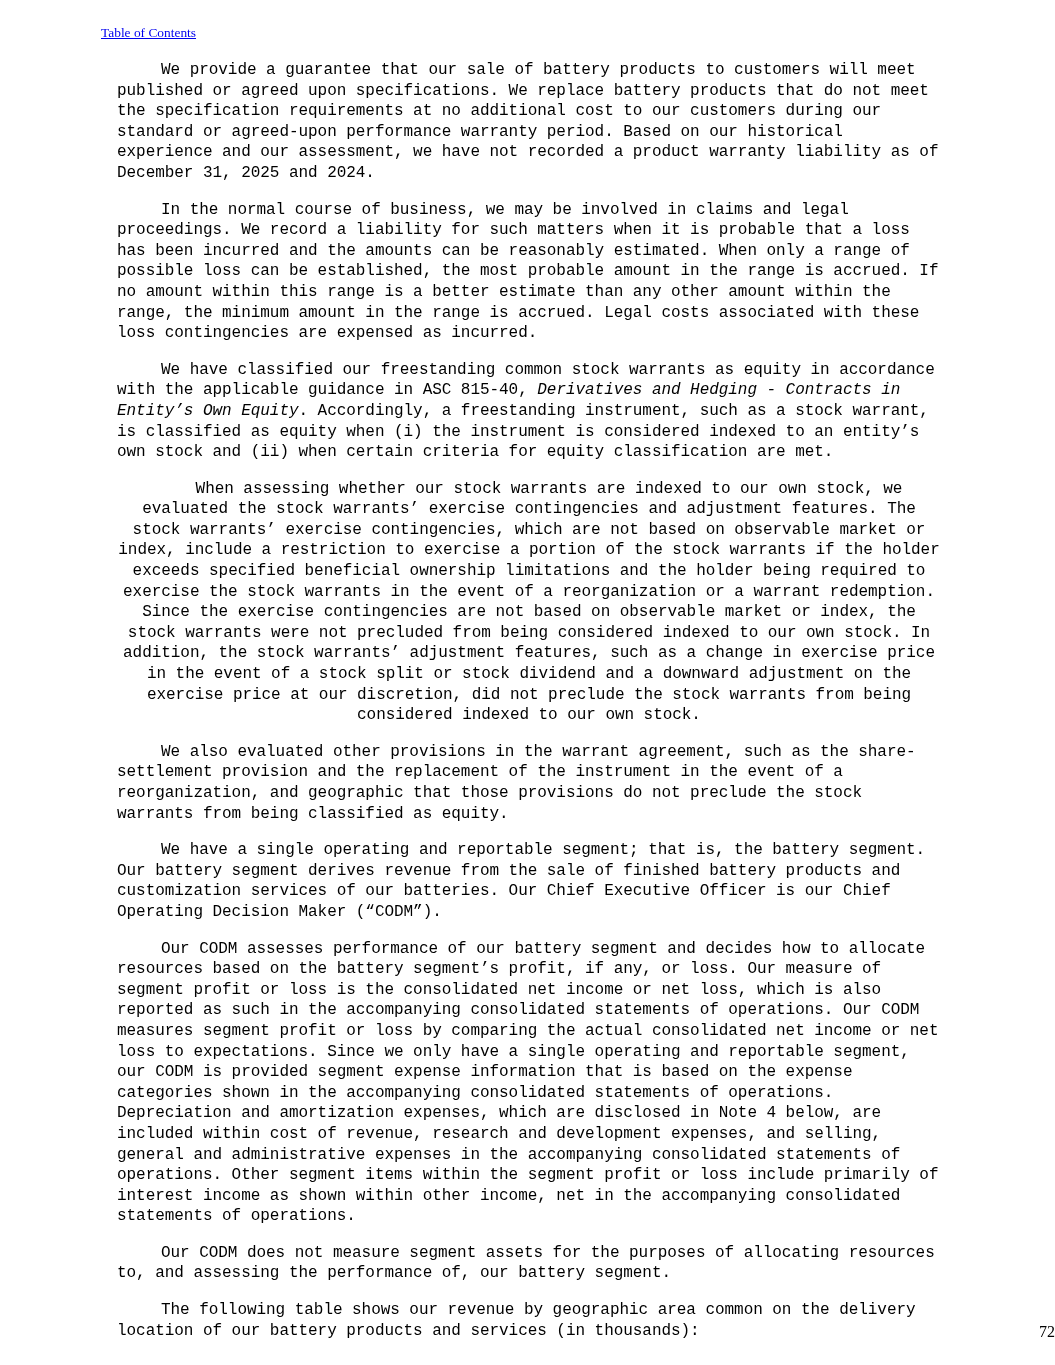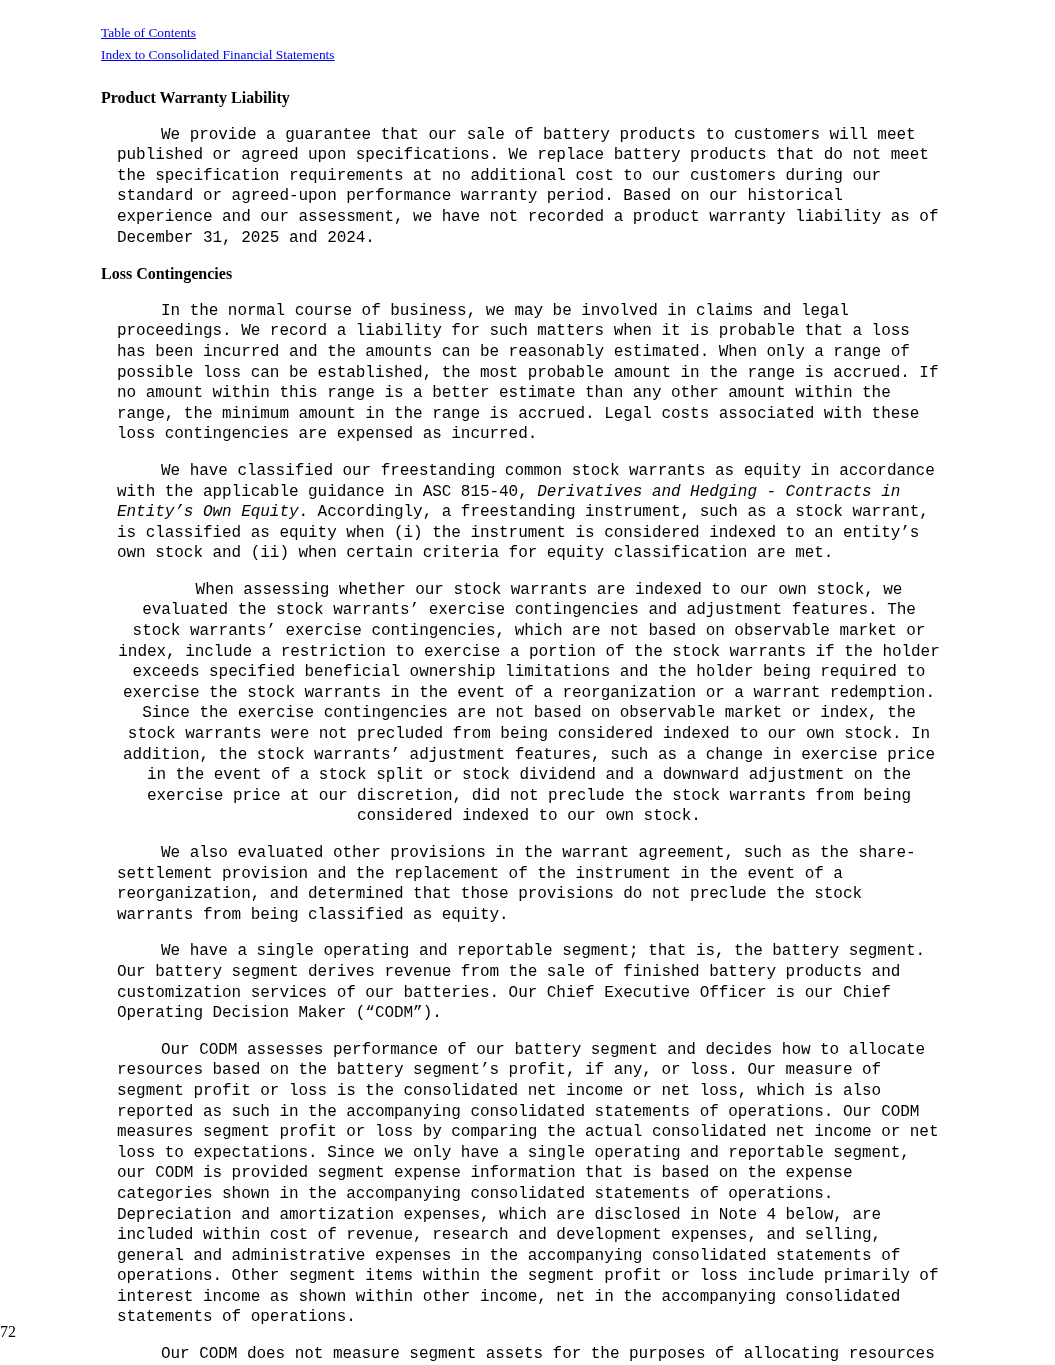--- a/index.html
+++ b/index.html
@@ -46,43 +46,40 @@
     }
     p.para.indent-small { text-indent: 40px; text-align: center; }
     .gap-heading-top { margin-top: 17px; }
     .gap-after-heading { margin-top: 17px; }
     .gap-para { margin-top: 17px; }
     .page-number {
       position: absolute;
       left: 0;
       width: 1055px;
       top: 1322px;
-      text-align: left;
+      text-align: right;
       font-size: 16px;
       line-height: 20px;
     }
     em { font-style: italic; }
   </style>
 </head>
 <body>
 
 <div class="page">
 
   <a class="nav-link first">Table of Contents</a>
-  <a class="nav-link">Index to Consolidated Financial Statements</a>
 
-  <h2 class="section-heading" style="margin-top:22px;">Product Warranty Liability</h2>
   <p class="para gap-after-heading">We provide a guarantee that our sale of battery products to customers will meet published or agreed upon specifications. We replace battery products that do not meet the specification requirements at no additional cost to our customers during our standard or agreed-upon performance warranty period. Based on our historical experience and our assessment, we have not recorded a product warranty liability as of December 31, 2025 and 2024.</p>
 
-  <h2 class="section-heading gap-heading-top">Loss Contingencies</h2>
   <p class="para gap-after-heading">In the normal course of business, we may be involved in claims and legal proceedings. We record a liability for such matters when it is probable that a loss has been incurred and the amounts can be reasonably estimated. When only a range of possible loss can be established, the most probable amount in the range is accrued. If no amount within this range is a better estimate than any other amount within the range, the minimum amount in the range is accrued. Legal costs associated with these loss contingencies are expensed as incurred.</p>
 
   <p class="para gap-after-heading"><span>We have classified our freestanding common stock warrants as equity in accordance with the applicable guidance in ASC 815-40, </span><em>Derivatives and Hedging - Contracts in Entity’s Own Equity</em><span>. Accordingly, a freestanding instrument, such as a stock warrant, is classified as equity when (i) the instrument is considered indexed to an entity’s own stock and (ii) when certain criteria for equity classification are met.</span></p>
   <p class="para indent-small gap-para">When assessing whether our stock warrants are indexed to our own stock, we evaluated the stock warrants’ exercise contingencies and adjustment features. The stock warrants’ exercise contingencies, which are not based on observable market or index, include a restriction to exercise a portion of the stock warrants if the holder exceeds specified beneficial ownership limitations and the holder being required to exercise the stock warrants in the event of a reorganization or a warrant redemption. Since the exercise contingencies are not based on observable market or index, the stock warrants were not precluded from being considered indexed to our own stock. In addition, the stock warrants’ adjustment features, such as a change in exercise price in the event of a stock split or stock dividend and a downward adjustment on the exercise price at our discretion, did not preclude the stock warrants from being considered indexed to our own stock.</p>
-  <p class="para gap-para">We also evaluated other provisions in the warrant agreement, such as the share-settlement provision and the replacement of the instrument in the event of a reorganization, and determined that those provisions do not preclude the stock warrants from being classified as equity.</p>
+  <p class="para gap-para">We also evaluated other provisions in the warrant agreement, such as the share-settlement provision and the replacement of the instrument in the event of a reorganization, and geographic that those provisions do not preclude the stock warrants from being classified as equity.</p>
 
   <p class="para gap-after-heading">We have a single operating and reportable segment; that is, the battery segment. Our battery segment derives revenue from the sale of finished battery products and customization services of our batteries. Our Chief Executive Officer is our Chief Operating Decision Maker (“CODM”).</p>
   <p class="para gap-para">Our CODM assesses performance of our battery segment and decides how to allocate resources based on the battery segment’s profit, if any, or loss. Our measure of segment profit or loss is the consolidated net income or net loss, which is also reported as such in the accompanying consolidated statements of operations. Our CODM measures segment profit or loss by comparing the actual consolidated net income or net loss to expectations. Since we only have a single operating and reportable segment, our CODM is provided segment expense information that is based on the expense categories shown in the accompanying consolidated statements of operations. Depreciation and amortization expenses, which are disclosed in Note 4 below, are included within cost of revenue, research and development expenses, and selling, general and administrative expenses in the accompanying consolidated statements of operations. Other segment items within the segment profit or loss include primarily of interest income as shown within other income, net in the accompanying consolidated statements of operations.</p>
   <p class="para gap-para">Our CODM does not measure segment assets for the purposes of allocating resources to, and assessing the performance of, our battery segment.</p>
   <p class="para gap-para">The following table shows our revenue by geographic area common on the delivery location of our battery products and services (in thousands):</p>
 
 </div>
 
 <div class="page-number">72</div>
 

